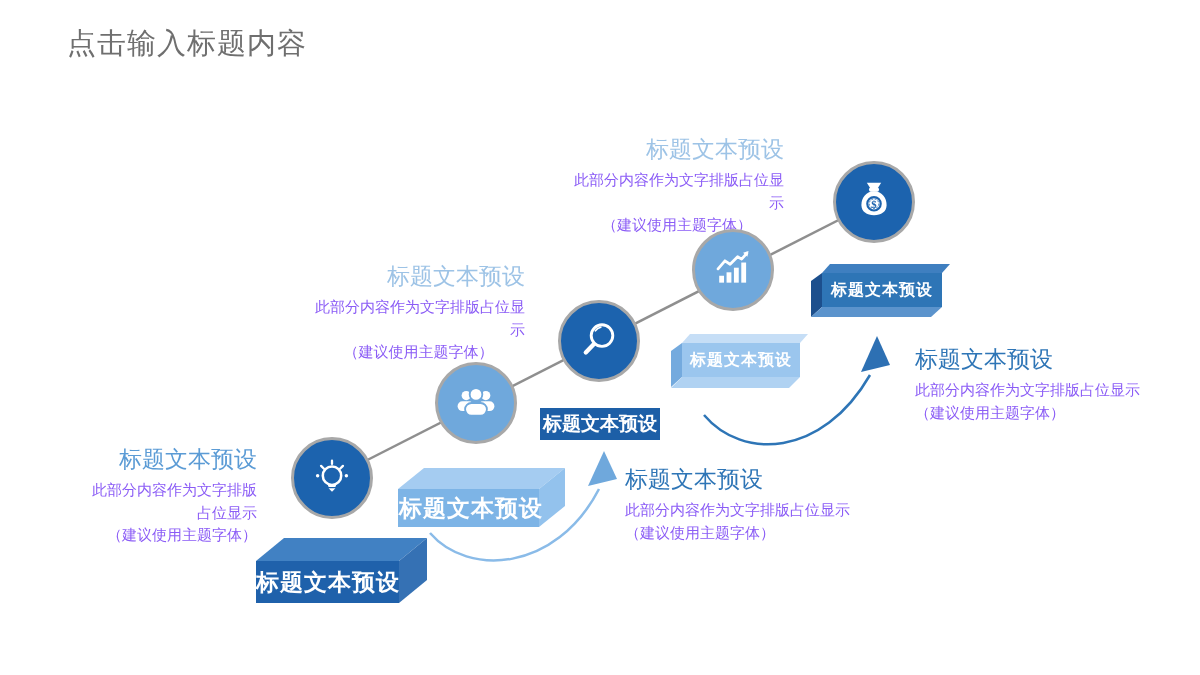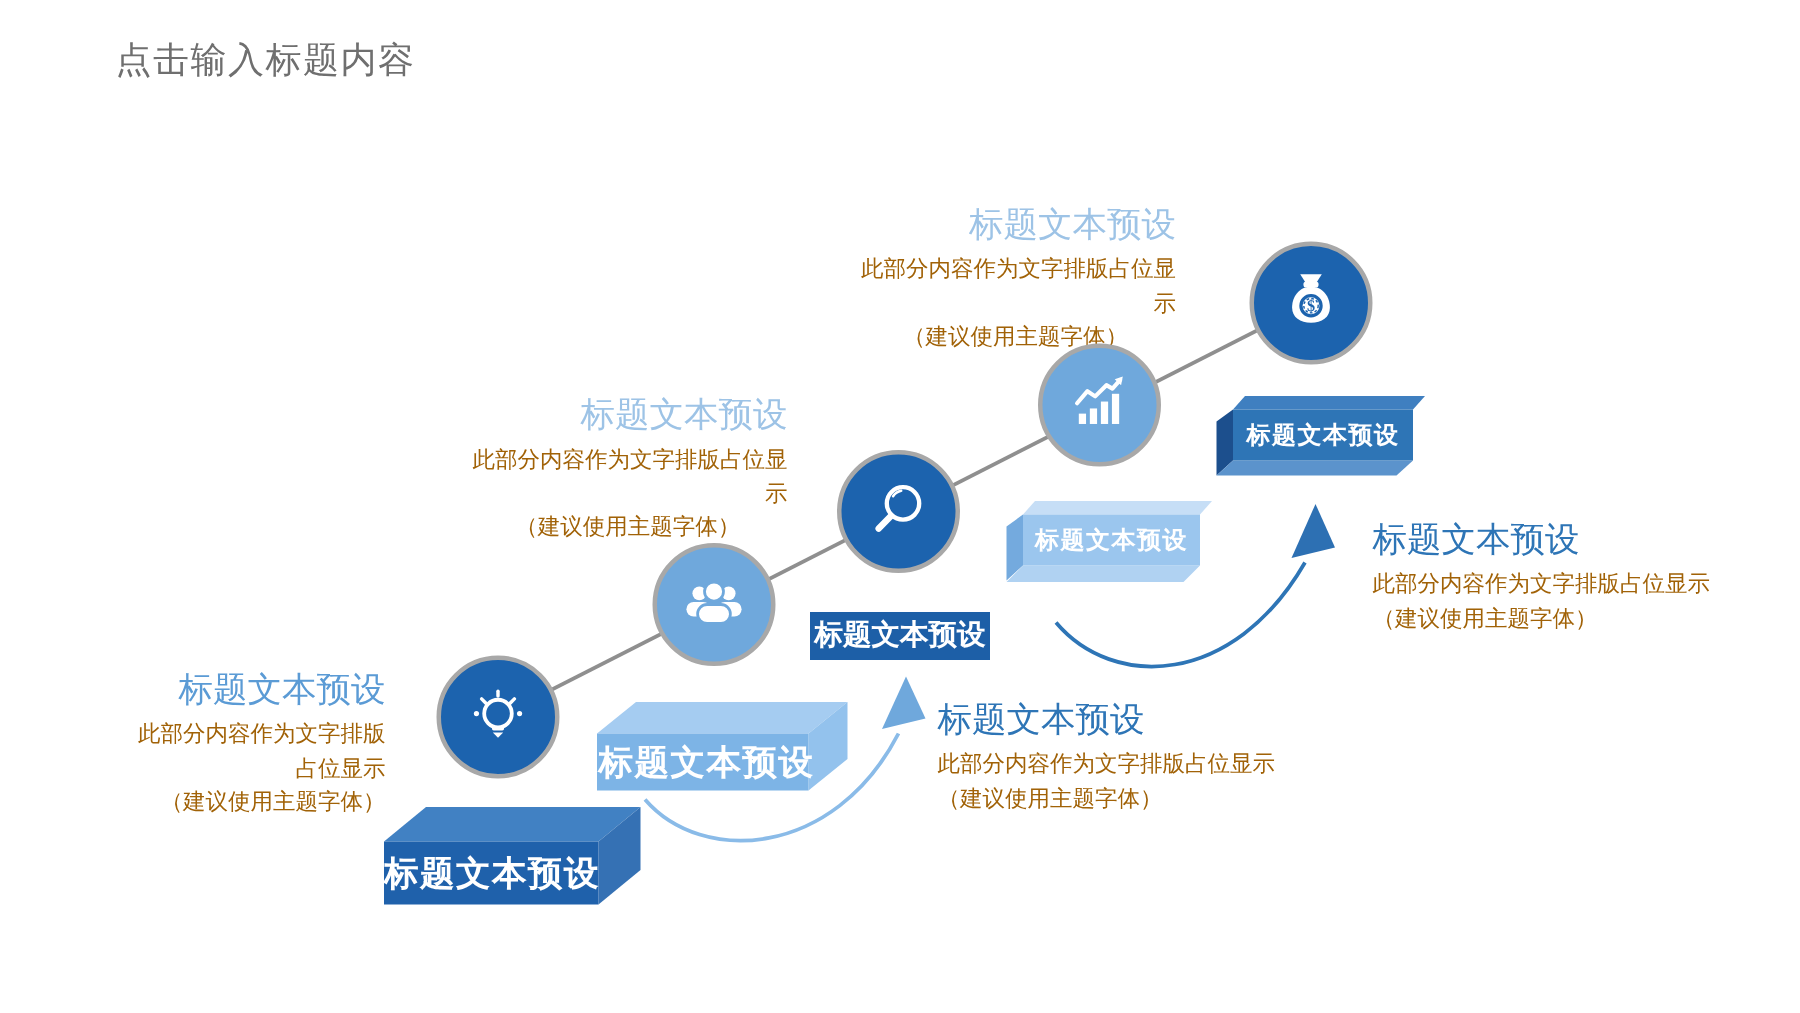--- a/index.html
+++ b/index.html
@@ -3,37 +3,37 @@
 <meta charset="utf-8">
 <style>
   html,body{margin:0;padding:0;}
   body{
     width:1200px;height:675px;position:relative;background:#ffffff;
     font-family:"Liberation Serif","DejaVu Serif",serif;overflow:hidden;
   }
   .abs{position:absolute;}
   
   .slide-title{
-    left:77px;top:24px;font-size:24px;color:#6f6f6f;letter-spacing:1px;
+    left:67px;top:24px;font-size:29px;color:#6f6f6f;letter-spacing:1px;
     font-family:"Liberation Sans","DejaVu Sans",sans-serif;font-weight:500;
   }
   
   #deco{left:0;top:0;width:1200px;height:675px;z-index:1;}
   
   .step-circle{
     width:76px;height:76px;border-radius:50%;border:3px solid #a8a8a8;
     display:flex;align-items:center;justify-content:center;z-index:3;
     box-sizing:content-box;
   }
   .c-dark{background:#1c63ae;}
   .c-light{background:#6fa8dc;}
   
   .tblock{z-index:2;line-height:1.5;}
   .tblock .hd{font-size:23px;line-height:1.35;margin-bottom:4px;}
-  .tblock .bd,.tblock .nt{font-size:15px;color:#a16207;}
+  .tblock .bd,.tblock .nt{font-size:15px;color:#8b5cf6;}
   .align-r{text-align:right;}
   .align-l{text-align:left;}
   .align-c{text-align:center;}
   .hd-light{color:#9dc3e6;}
   .hd-soft{color:#5b9bd5;}
   .hd-med{color:#2e75b6;}
   
   .box-label{
     color:#ffffff;font-weight:bold;white-space:nowrap;z-index:4;
   }

